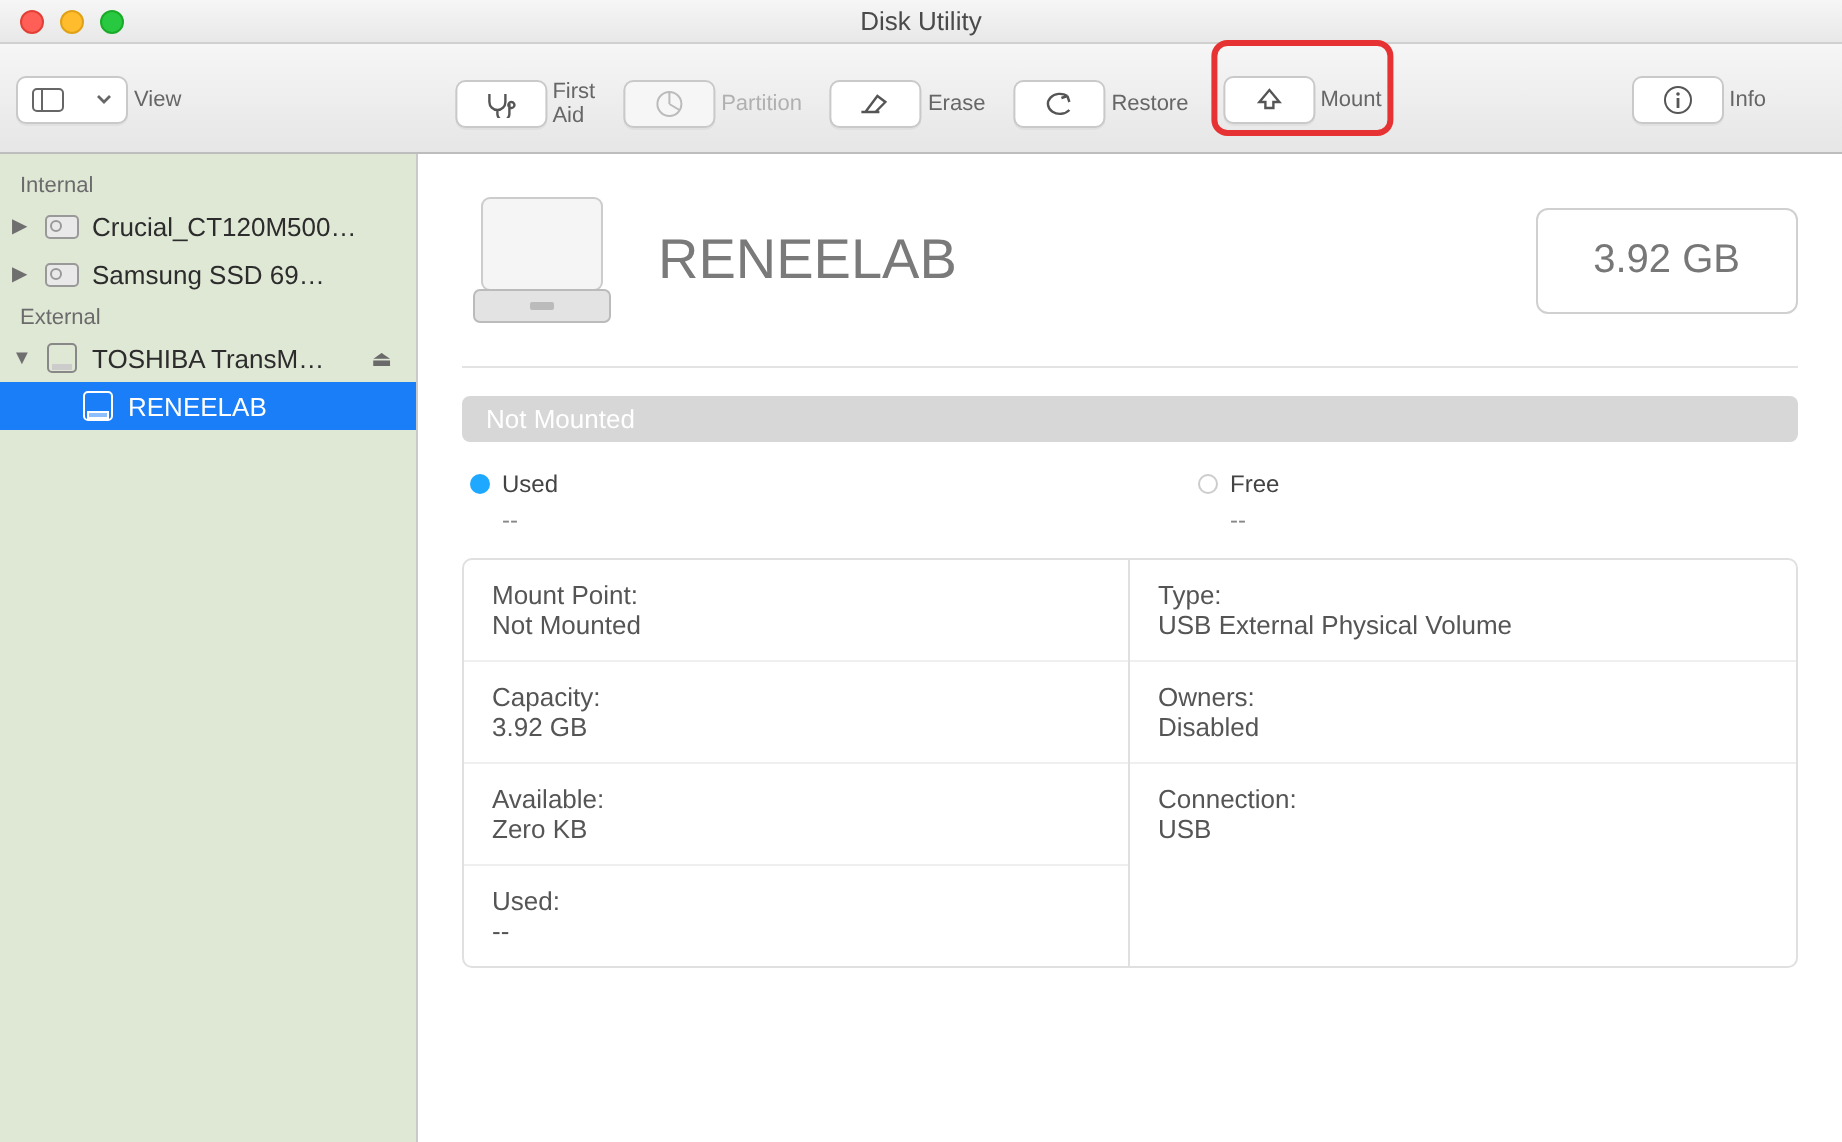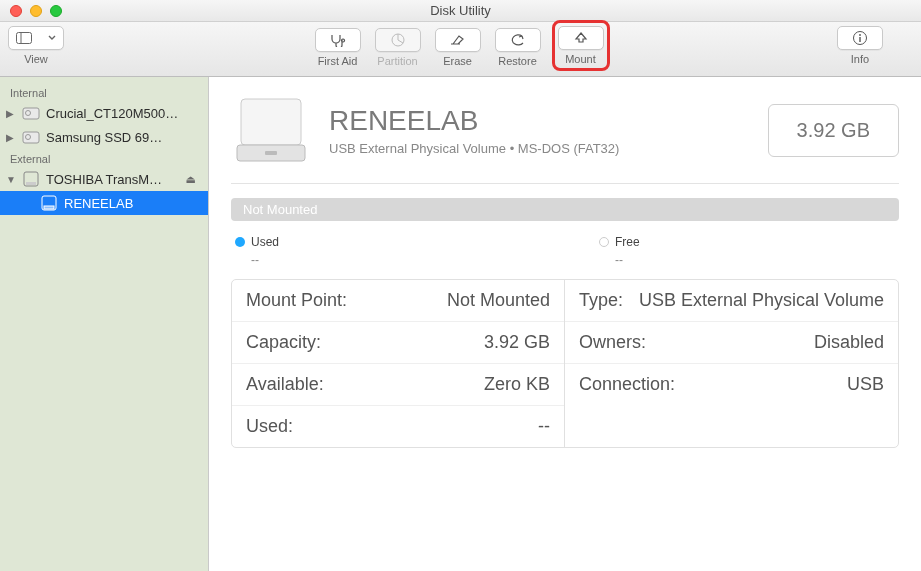--- a/index.html
+++ b/index.html
@@ -46,21 +46,21 @@
     border-radius:5px;
     height:24px;
     min-width:46px;
     display:flex;
     align-items:center;
     justify-content:center;
     color:#555;
     box-shadow: 0 1px 0 rgba(0,0,0,0.04);
   }
   .tool-btn.disabled { color:#bbb; background:#f6f6f6;}
-  .tool-stack { display:flex; flex-direction:column; align-items:center; gap:3px;}
+  .tool-stack { display:flex; align-items:center; gap:3px;margin-top:12px;}
   .tool-label { font-size:11px; color:#666; }
   .tool-label.disabled { color:#b0b0b0;}
   .view-btn { width:56px; display:flex; align-items:center; justify-content:space-between; padding:0 7px;}
   .vol-group { display:flex; gap:-1px;}
   .vol-group .tool-btn { min-width:30px;}
   .vol-group .tool-btn:first-child{border-top-right-radius:0;border-bottom-right-radius:0;}
   .vol-group .tool-btn:last-child{border-top-left-radius:0;border-bottom-left-radius:0;margin-left:-1px;}
   .highlight-red { border:3px solid #e63232; border-radius:8px; padding:3px; margin:-6px -3px -3px -3px;text-align:right; }
   
   .main { display:flex; height: calc(571px - 22px - 55px);}
@@ -115,21 +115,21 @@
   .dot-white { width:10px; height:10px; border-radius:50%; background:#fff; border:1px solid #ccc; display:inline-block;}
   .usage-val { color:#888; padding-left:16px;}
   .detail-grid {
     border:1px solid #e0e0e0;
     border-radius:5px;
     display:grid;
     grid-template-columns: 1fr 1fr;
   }
   .detail-col { display:flex; flex-direction:column;}
   .detail-col:first-child { border-right:1px solid #e0e0e0;}
-  .detail-row { display:flex; justify-content:space-between; padding:10px 14px; border-bottom:1px solid #efefef; font-size:18px;}
+  .detail-row { display:flex; justify-content:space-between; padding:10px 14px; border-bottom:1px solid #efefef; font-size:13px;flex-direction:column;}
   .detail-row:last-child{border-bottom:none;}
   .detail-key{color:#555;}
   .detail-val{color:#555;}
   svg { display:block;}
 </style>
 </head>
 <body>
 
 <div class="titlebar">
   <div class="traffic">
@@ -258,21 +258,20 @@
 
   <div class="content">
     <div class="vol-head">
       <svg class="vol-image" viewBox="0 0 80 70">
         <rect x="10" y="4" width="60" height="46" rx="4" fill="#f5f5f5" stroke="#ccc"></rect>
         <rect x="6" y="50" width="68" height="16" rx="3" fill="#e3e3e3" stroke="#bbb"></rect>
         <rect x="34" y="56" width="12" height="4" rx="1" fill="#bbb"></rect>
       </svg>
       <div>
         <div class="vol-title">RENEELAB</div>
-        <div class="vol-sub">USB External Physical Volume • MS-DOS (FAT32)</div>
       </div>
       <div class="size-box">3.92 GB</div>
     </div>
     <hr class="divider">
     <div class="status-bar">Not Mounted</div>
 
     <div class="usage-row">
       <div class="usage-col">
         <div class="usage-head">
             <span class="dot-blue"></span>

